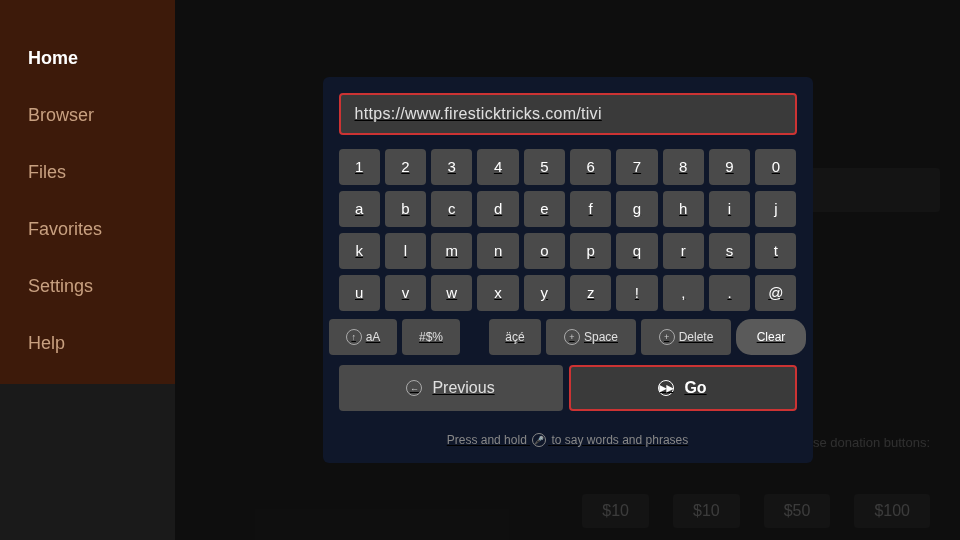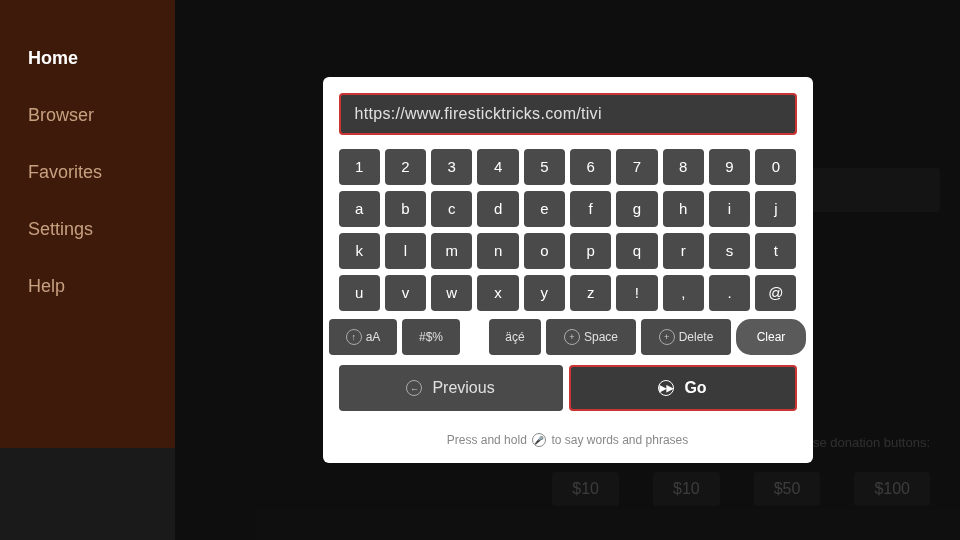--- a/index.html
+++ b/index.html
@@ -8,21 +8,21 @@
       height: 540px;
       overflow: hidden;
       font-family: 'Arial', sans-serif;
       background: #1a1a1a;
       display: flex;
     }
 
     
     .sidebar {
       width: 175px;
-      height: 448px;
+      height: 384px;
       background: #3d1a0a;
       display: flex;
       flex-direction: column;
       padding: 30px 0;
       flex-shrink: 0;
     }
     .sidebar-item {
       padding: 18px 28px;
       color: #c8a080;
       font-size: 18px;
@@ -67,24 +67,24 @@
       position: absolute;
       bottom: 90px;
       right: 30px;
       color: #888;
       font-size: 13px;
       text-align: right;
     }
 
     .bg-donation-buttons {
       position: absolute;
-      bottom: 34px;
+      bottom: 12px;
       right: 30px;
       display: flex;
-      gap: 34px;
+      gap: 24px;
     }
     .donation-btn {
       color: #aaa;
       font-size: 16px;
       background: #3a3a3a;
       padding: 8px 20px;
       border-radius: 4px;
     }
 
     
@@ -92,24 +92,25 @@
       position: absolute;
       top: 0; left: 0; right: 0; bottom: 0;
       background: rgba(0,0,0,0.65);
       display: flex;
       align-items: center;
       justify-content: center;
     }
 
     
     .keyboard-dialog {
-      background: #ffffff;
+      background: #0f172a;
       border-radius: 6px;
       width: 490px;
       padding: 16px;
+      text-decoration: underline;
     }
 
     
     .url-input-wrapper {
       border: 2px solid #cc3333;
       border-radius: 4px;
       background: #3a3a3a;
       padding: 10px 14px;
       margin-bottom: 14px;
     }
@@ -236,20 +237,23 @@
   </style>
 </head>
 <body>
 
 <div class="sidebar">
   <div class="sidebar-item active">
     <span>Home</span>
   </div>
   <div class="sidebar-item">
     <span>Browser</span>
+  </div>
+  <div class="sidebar-item">
+    <span>Files</span>
   </div>
   <div class="sidebar-item">
     <span>Favorites</span>
   </div>
   <div class="sidebar-item">
     <span>Settings</span>
   </div>
   <div class="sidebar-item">
     <span>Help</span>
   </div>

